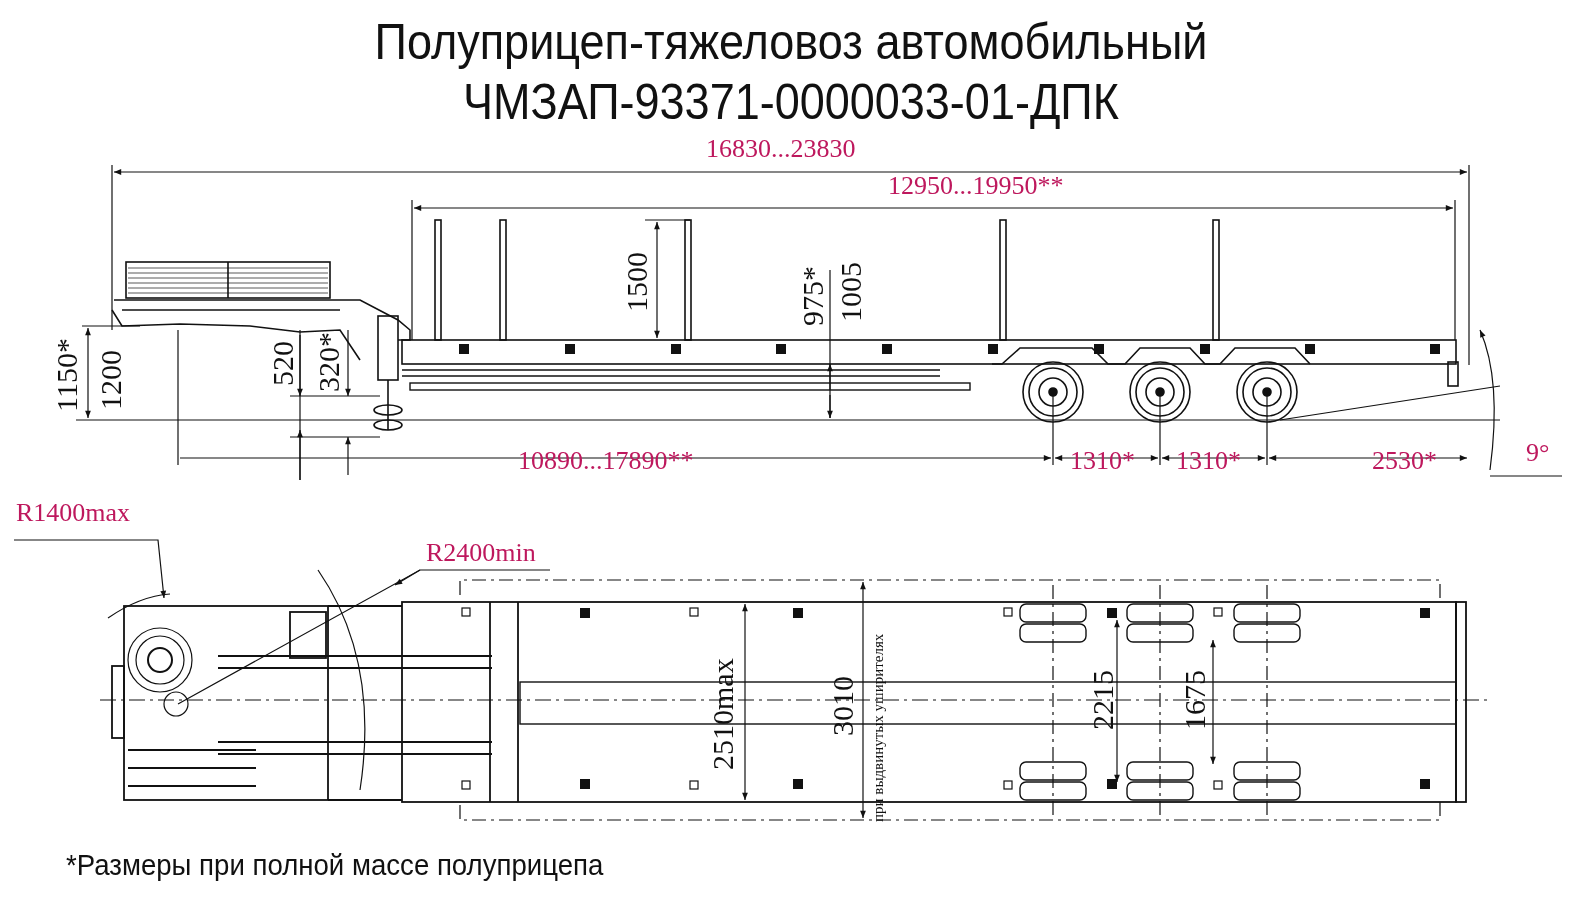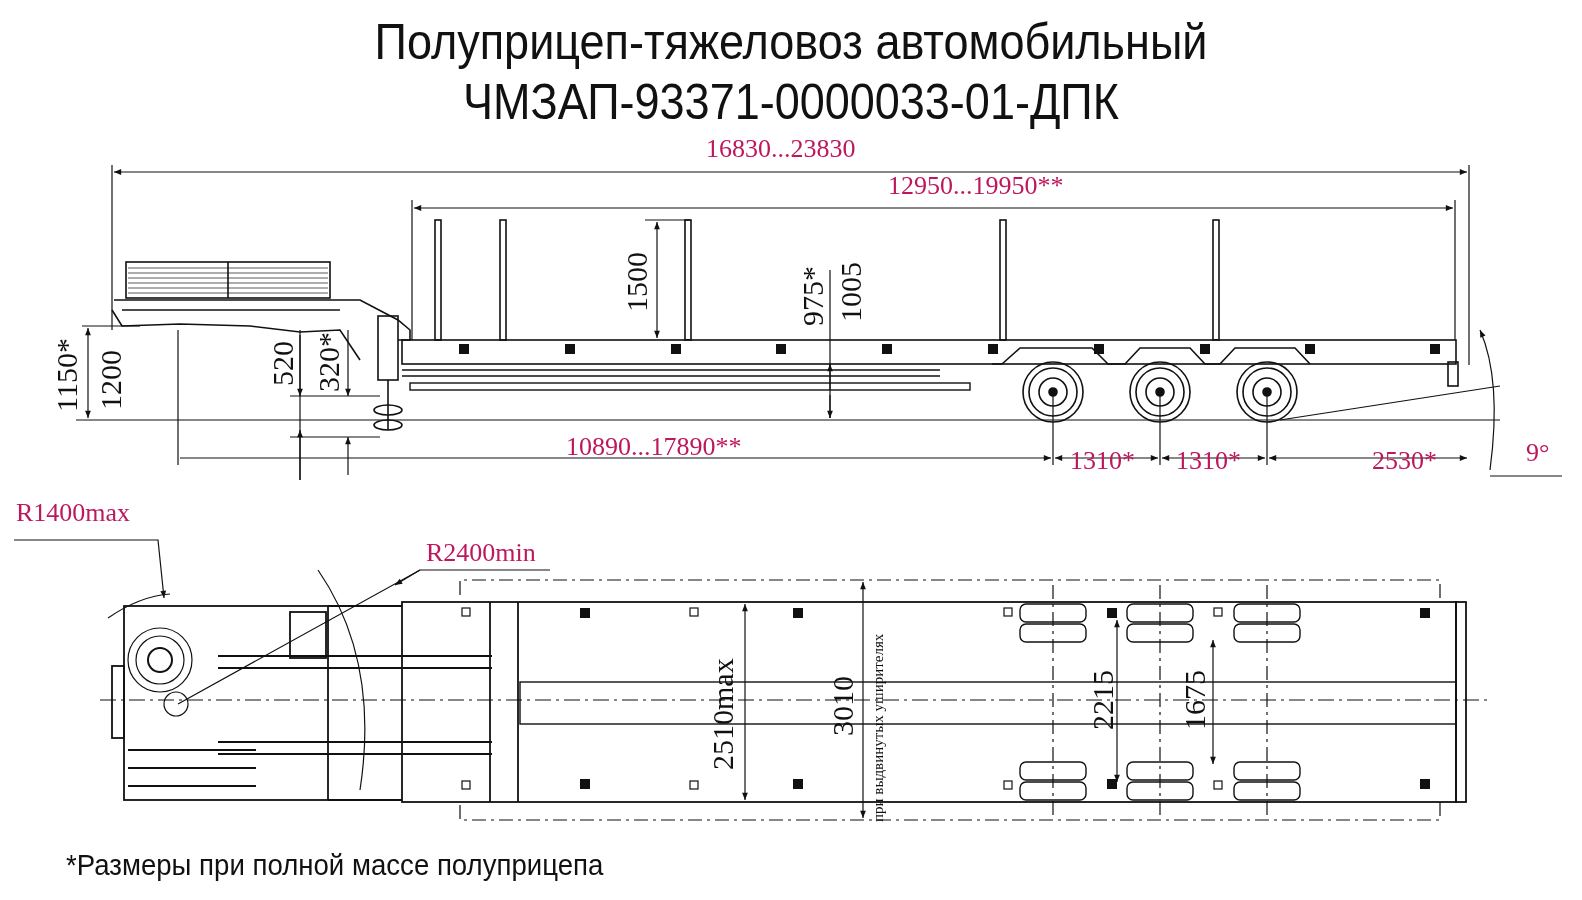--- a/index.html
+++ b/index.html
@@ -232,21 +232,21 @@
 
 <div class="dim" style="left:706px; top:136px;">16830...23830</div>
 <div class="dim" style="left:840px; top:173px;margin-left:48px;">12950...19950**</div>
 <div class="vdim" style="left:622px; top:312px;">1500</div>
 <div class="vdim" style="left:798px; top:326px;">975*</div>
 <div class="vdim" style="left:836px; top:322px;">1005</div>
 <div class="vdim" style="left:52px; top:412px;">1150*</div>
 <div class="vdim" style="left:96px; top:410px;">1200</div>
 <div class="vdim" style="left:268px; top:386px;">520</div>
 <div class="vdim" style="left:314px; top:392px;">320*</div>
-<div class="dim" style="left:518px; top:434px;margin-left:48px;">10890...17890**</div>
+<div class="dim" style="left:518px; top:448px;">10890...17890**</div>
 <div class="dim" style="left:1070px; top:448px;">1310*</div>
 <div class="dim" style="left:1176px; top:448px;">1310*</div>
 <div class="dim" style="left:1372px; top:448px;">2530*</div>
 <div class="dim" style="left:1526px; top:440px;">9°</div>
 
 <div class="dim" style="left:16px; top:500px;font-family:Liberation Serif, serif;">R1400max</div>
 <div class="dim" style="left:426px; top:540px;">R2400min</div>
 <div class="vdim" style="left:708px; top:770px;">2510max</div>
 <div class="vdim" style="left:828px; top:736px;">3010</div>
 <div class="vsmall" style="left:870px; top:822px;">при выдвинутых уширителях</div>

